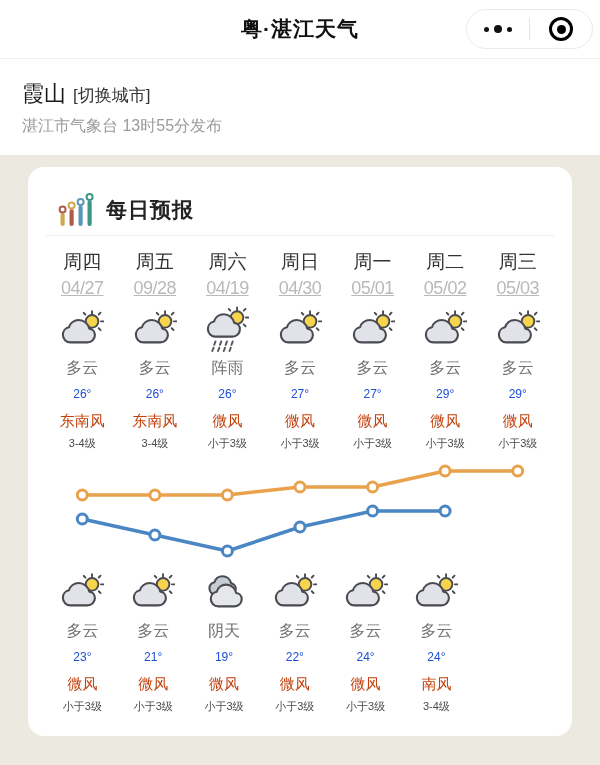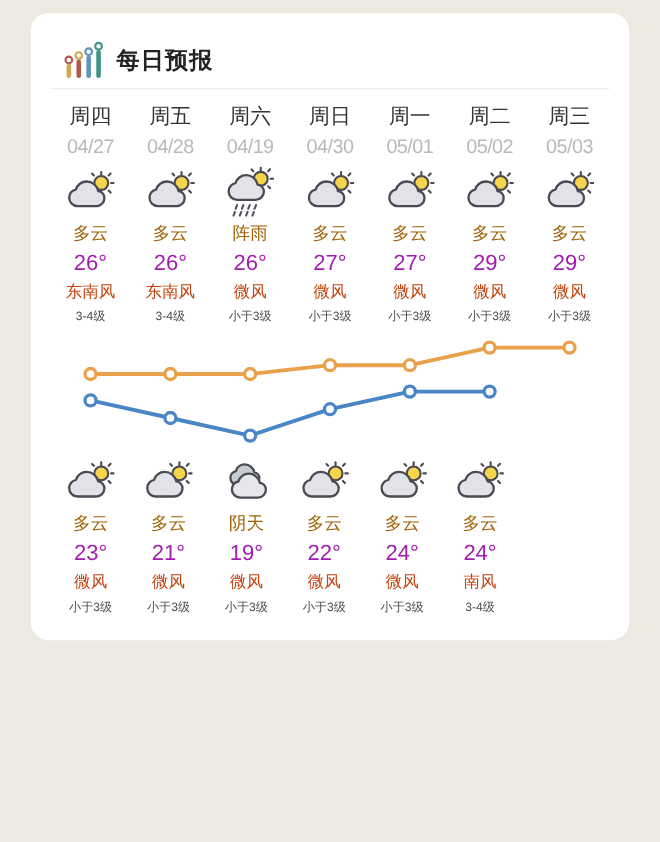--- a/index.html
+++ b/index.html
@@ -28,35 +28,60 @@
 
   
   .card{margin:12px 28px 0;background:#ffffff;border-radius:16px;padding:22px 18px 18px;box-sizing:border-box;}
   .card-header{display:flex;align-items:center;padding:2px 0 6px 10px;border-bottom:1px solid #ededed;}
   .card-title{font-size:21px;font-weight:700;color:#222;margin-left:12px;letter-spacing:1px;}
 
   .grid-day{display:grid;grid-template-columns:repeat(7,1fr);margin-top:12px;text-align:center;}
   .grid-night{display:grid;grid-template-columns:repeat(6,70.8px);margin-left:1px;text-align:center;}
   .col{display:flex;flex-direction:column;align-items:center;}
   .weekday{font-size:19px;color:#333;height:27px;line-height:27px;}
-  .date{font-size:18px;color:#b9b9b9;height:27px;line-height:27px;letter-spacing:-0.5px;}
+  .date{font-size:18px;color:#b9b9b9;height:27px;line-height:27px;letter-spacing:-0.5px;text-decoration:underline;}
   .wicon{height:50px;display:flex;align-items:center;justify-content:center;margin-top:2px;}
-  .cond{font-size:16px;color:#a16207;height:25px;line-height:25px;margin-top:1px;}
-  .temp{font-size:20px;color:#a21caf;height:29px;line-height:29px;}
+  .cond{font-size:16px;color:#737373;height:25px;line-height:25px;margin-top:1px;}
+  .temp{font-size:12px;color:#1d4ed8;height:29px;line-height:29px;}
   .windd{font-size:15px;color:#c2410c;height:23px;line-height:23px;}
   .windl{font-size:11px;color:#4a4a4a;height:23px;line-height:23px;white-space:nowrap;}
 
   .chart-wrap{margin-top:6px;}
 </style>
 </head>
 <body>
 
 <div class="page">
 
-
+  <div class="appbar">
+    <div class="appbar-title">粤·湛江天气</div>
+    <div class="capsule">
+      <div class="capsule-half">
+        <div class="dots">
+          <span class="dot s"></span>
+            <span class="dot m"></span>
+            <span class="dot s"></span>
+        </div>
+      </div>
+      <div class="capsule-divider"></div>
+      <div class="capsule-half">
+        <div class="target">
+            <div class="target-core"></div>
+          </div>
+      </div>
+    </div>
+  </div>
+
+  <div class="info">
+    <div class="loc-line">
+      <span class="loc-name">霞山</span>
+      <span class="loc-switch">[切换城市]</span>
+    </div>
+    <div class="publish">湛江市气象台 13时55分发布</div>
+  </div>
 
   <div class="card">
 
     <div class="card-header">
       <svg width="38" height="38" viewBox="0 0 38 38">
         <rect x="4.5" y="22" width="4.2" height="13" rx="2.1" fill="#d0a852"></rect>
         <circle cx="6.6" cy="18.5" r="3" fill="#fff" stroke="#b05a4e" stroke-width="2"></circle>
         <rect x="13.5" y="18" width="4.2" height="17" rx="2.1" fill="#b05a4e"></rect>
         <circle cx="15.6" cy="14.5" r="3" fill="#fff" stroke="#d0a852" stroke-width="2"></circle>
         <rect x="22.5" y="14.5" width="4.2" height="20.5" rx="2.1" fill="#5b97ba"></rect>
@@ -84,21 +109,21 @@
     <path d="M11 34 C6.6 34 3 30.4 3 26 C3 22.1 5.8 18.9 9.4 18.2 C10.7 13.8 14.8 10.6 19.6 10.6 C25 10.6 29.5 14.5 30.6 19.6 C33.9 20 36.5 22.8 36.5 26.2 C36.5 30.5 33 34 28.7 34 Z" fill="#e2e3e8" stroke="#4a4a52" stroke-width="2.2" stroke-linejoin="round"></path>
   </svg>
 </div>
         <div class="cond">多云</div>
         <div class="temp">26°</div>
         <div class="windd">东南风</div>
         <div class="windl">3-4级</div>
       </div>
       <div class="col">
         <div class="weekday">周五</div>
-        <div class="date">04/28</div>
+        <div class="date">09/28</div>
         <div class="wicon">
   <svg width="44" height="40" viewBox="0 0 46 40">
     <g stroke="#4a4a52" stroke-width="2" stroke-linecap="round">
       <line x1="33.5" y1="1.5" x2="33.5" y2="4.2"></line>
       <line x1="40.5" y1="4.8" x2="42.4" y2="2.9"></line>
       <line x1="42.8" y1="12" x2="45.5" y2="12"></line>
       <line x1="40.5" y1="19.2" x2="42.4" y2="21.1"></line>
       <line x1="26.5" y1="4.8" x2="24.8" y2="3.1"></line>
     </g>
     <circle cx="33.5" cy="12" r="6.6" fill="#f6d44c" stroke="#4a4a52" stroke-width="2"></circle>

